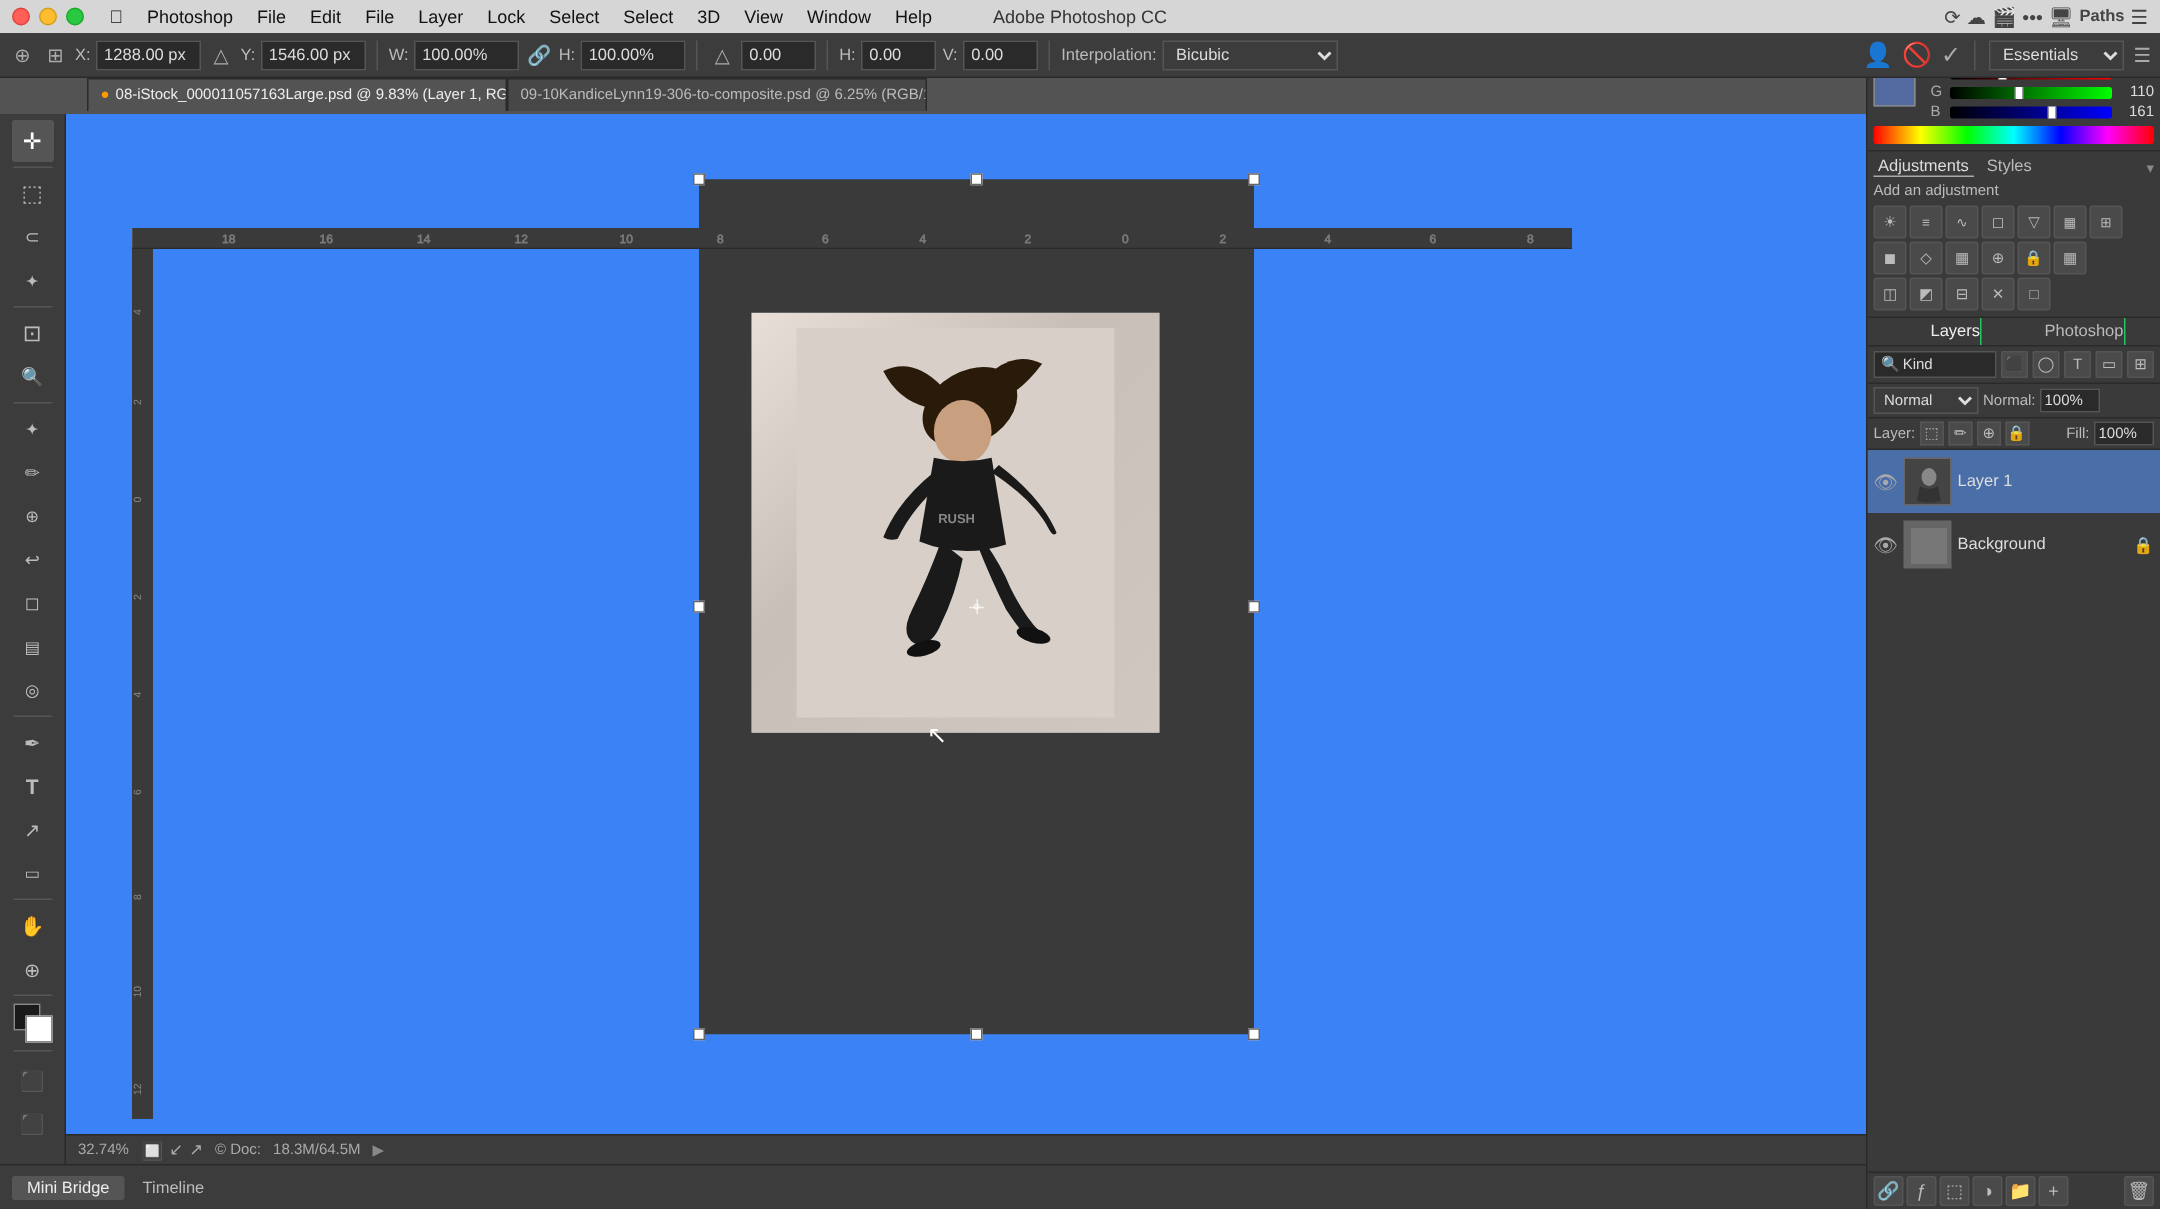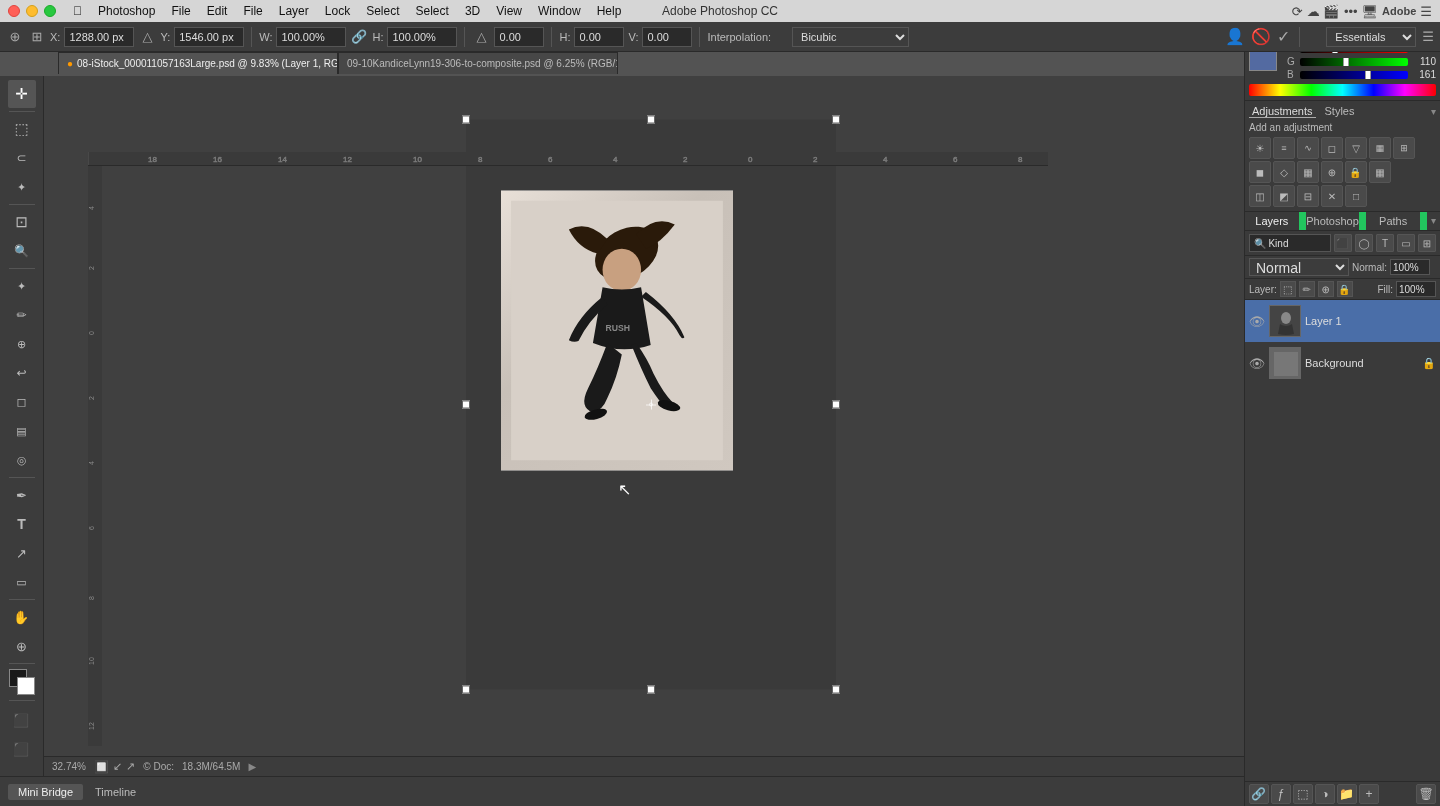--- a/index.html
+++ b/index.html
@@ -109,21 +109,20 @@
       background: #555;
       margin: 0 3px;
     }
     .opt-dropdown {
       background: #3c3c3c;
       border: 1px solid #555;
       color: #ddd;
       font-size: 11px;
       height: 20px;
       padding: 0 4px;
-      margin-left: 17px;
     }
     .tab {
       height: 22px;
       padding: 0 8px;
       background: #474747;
       border: 1px solid #2a2a2a;
       border-bottom: none;
       color: #bbb;
       font-size: 10px;
       display: flex;
@@ -164,21 +163,21 @@
       z-index: 70;
     }
 
     
     #canvas-area {
       position: absolute;
       top: 76px;
       left: 44px;
       right: 196px;
       bottom: 30px;
-      background: #404040;
+      background: #3b82f6;
       overflow: hidden;
       text-align: right;
     }
     #canvas-container {
       position: absolute;
       top: 14px;
       left: 14px;
       right: 0;
       bottom: 0;
     }
@@ -195,23 +194,23 @@
     .transform-handle {
       position: absolute;
       width: 8px;
       height: 8px;
       background: white;
       border: 1px solid #666;
     }
     
     #photo-area {
       position: absolute;
-      top: 71px;
+      top: 89px;
       left: 35px;
-      width: 232px;
+      width: 272px;
       height: 280px;
       background: #bbb;
       overflow: hidden;
       display: flex;
       align-items: center;
       justify-content: center;
     }
     .photo-figure {
       width: 100%;
       height: 100%;
@@ -459,25 +458,25 @@
       flex-direction: column;
       overflow: hidden;
     }
     .layers-tabs {
       display: flex;
       border-bottom: 1px solid #2a2a2a;
     }
     .layers-tab {
       flex: 1;
       padding: 3px 0;
-      text-align: center;
       font-size: 11px;
       color: #bbb;
       cursor: pointer;
-      border-right: 7px solid #22c55e;
+      border-right: 1px solid #22c55e;
+      margin-left: 42px;
     }
     .layers-tab.active { color: #eee; background: #3a3a3a; }
     .layers-controls {
       display: flex;
       align-items: center;
       padding: 3px 4px;
       gap: 3px;
       border-bottom: 1px solid #2a2a2a;
     }
     .layers-icon-btn {
@@ -497,24 +496,24 @@
       display: flex;
       align-items: center;
       padding: 2px 4px;
       gap: 3px;
       border-bottom: 1px solid #2a2a2a;
     }
     .blend-dropdown {
       background: #3c3c3c;
       border: 1px solid #555;
       color: #ddd;
-      font-size: 14px;
+      font-size: 10px;
       height: 18px;
       padding: 0 2px;
-      width: 100px;
+      width: 70px;
     }
     .opacity-row {
       display: flex;
       align-items: center;
       gap: 3px;
       font-size: 10px;
       color: #bbb;
     }
     .opacity-input {
       background: #2a2a2a;
@@ -659,21 +658,21 @@
   <div id="title-bar">
     <span>Adobe Photoshop CC</span>
   </div>
 
   <div style="margin-left:auto;display:flex;gap:4px;align-items:center;">
     <span style="font-size:13px;color:#444;">⟳</span>
     <span style="font-size:13px;color:#444;">☁</span>
     <span style="font-size:13px;color:#444;">🎬</span>
     <span style="font-size:13px;color:#444;">•••</span>
     <span style="font-size:13px;color:#444;">🖥</span>
-    <span style="font-size:11px;color:#444;font-weight:bold;">Adobe</span>
+    <span style="font-size:11px;color:#444;font-weight:bold;">Paths</span>
     <span style="font-size:13px;color:#444;">☰</span>
   </div>
 </div>
 
 <div id="options-bar">
   <div class="opt-icon">⊕</div>
   <div class="opt-icon">⊞</div>
   <span class="opt-label">X:</span>
   <input class="opt-input" value="1288.00 px" style="">
   <div class="opt-icon">△</div>

